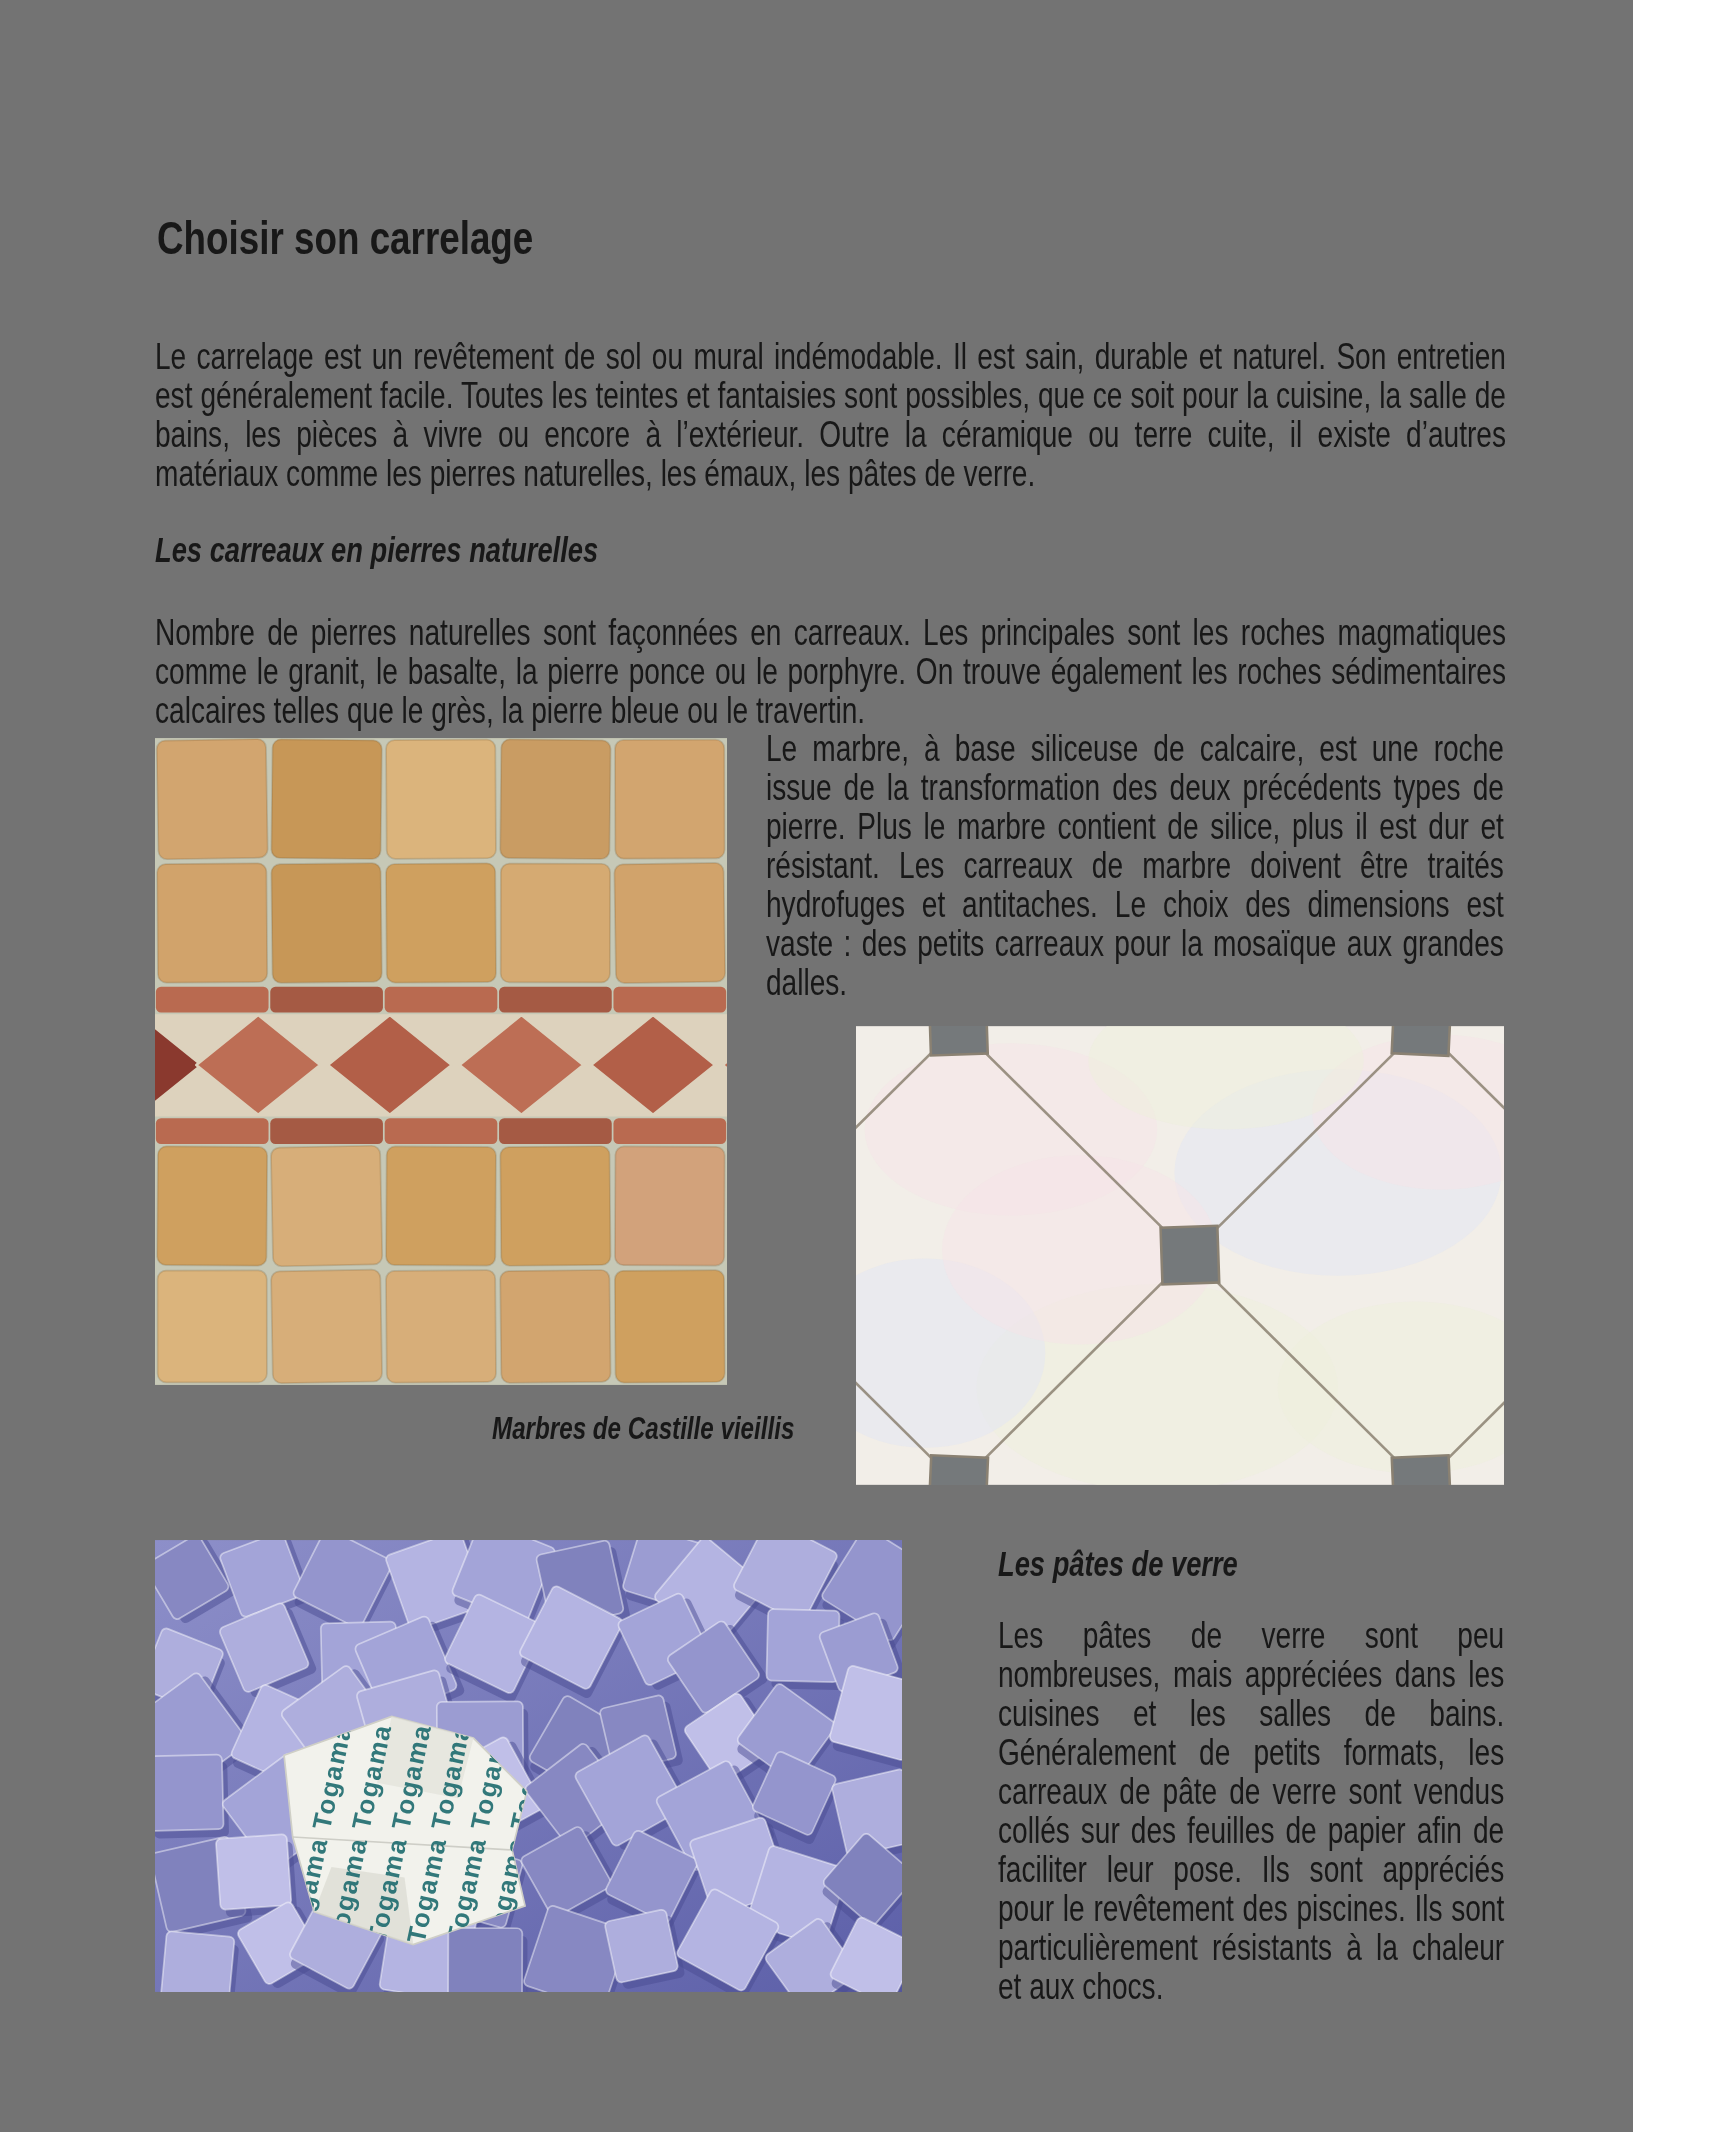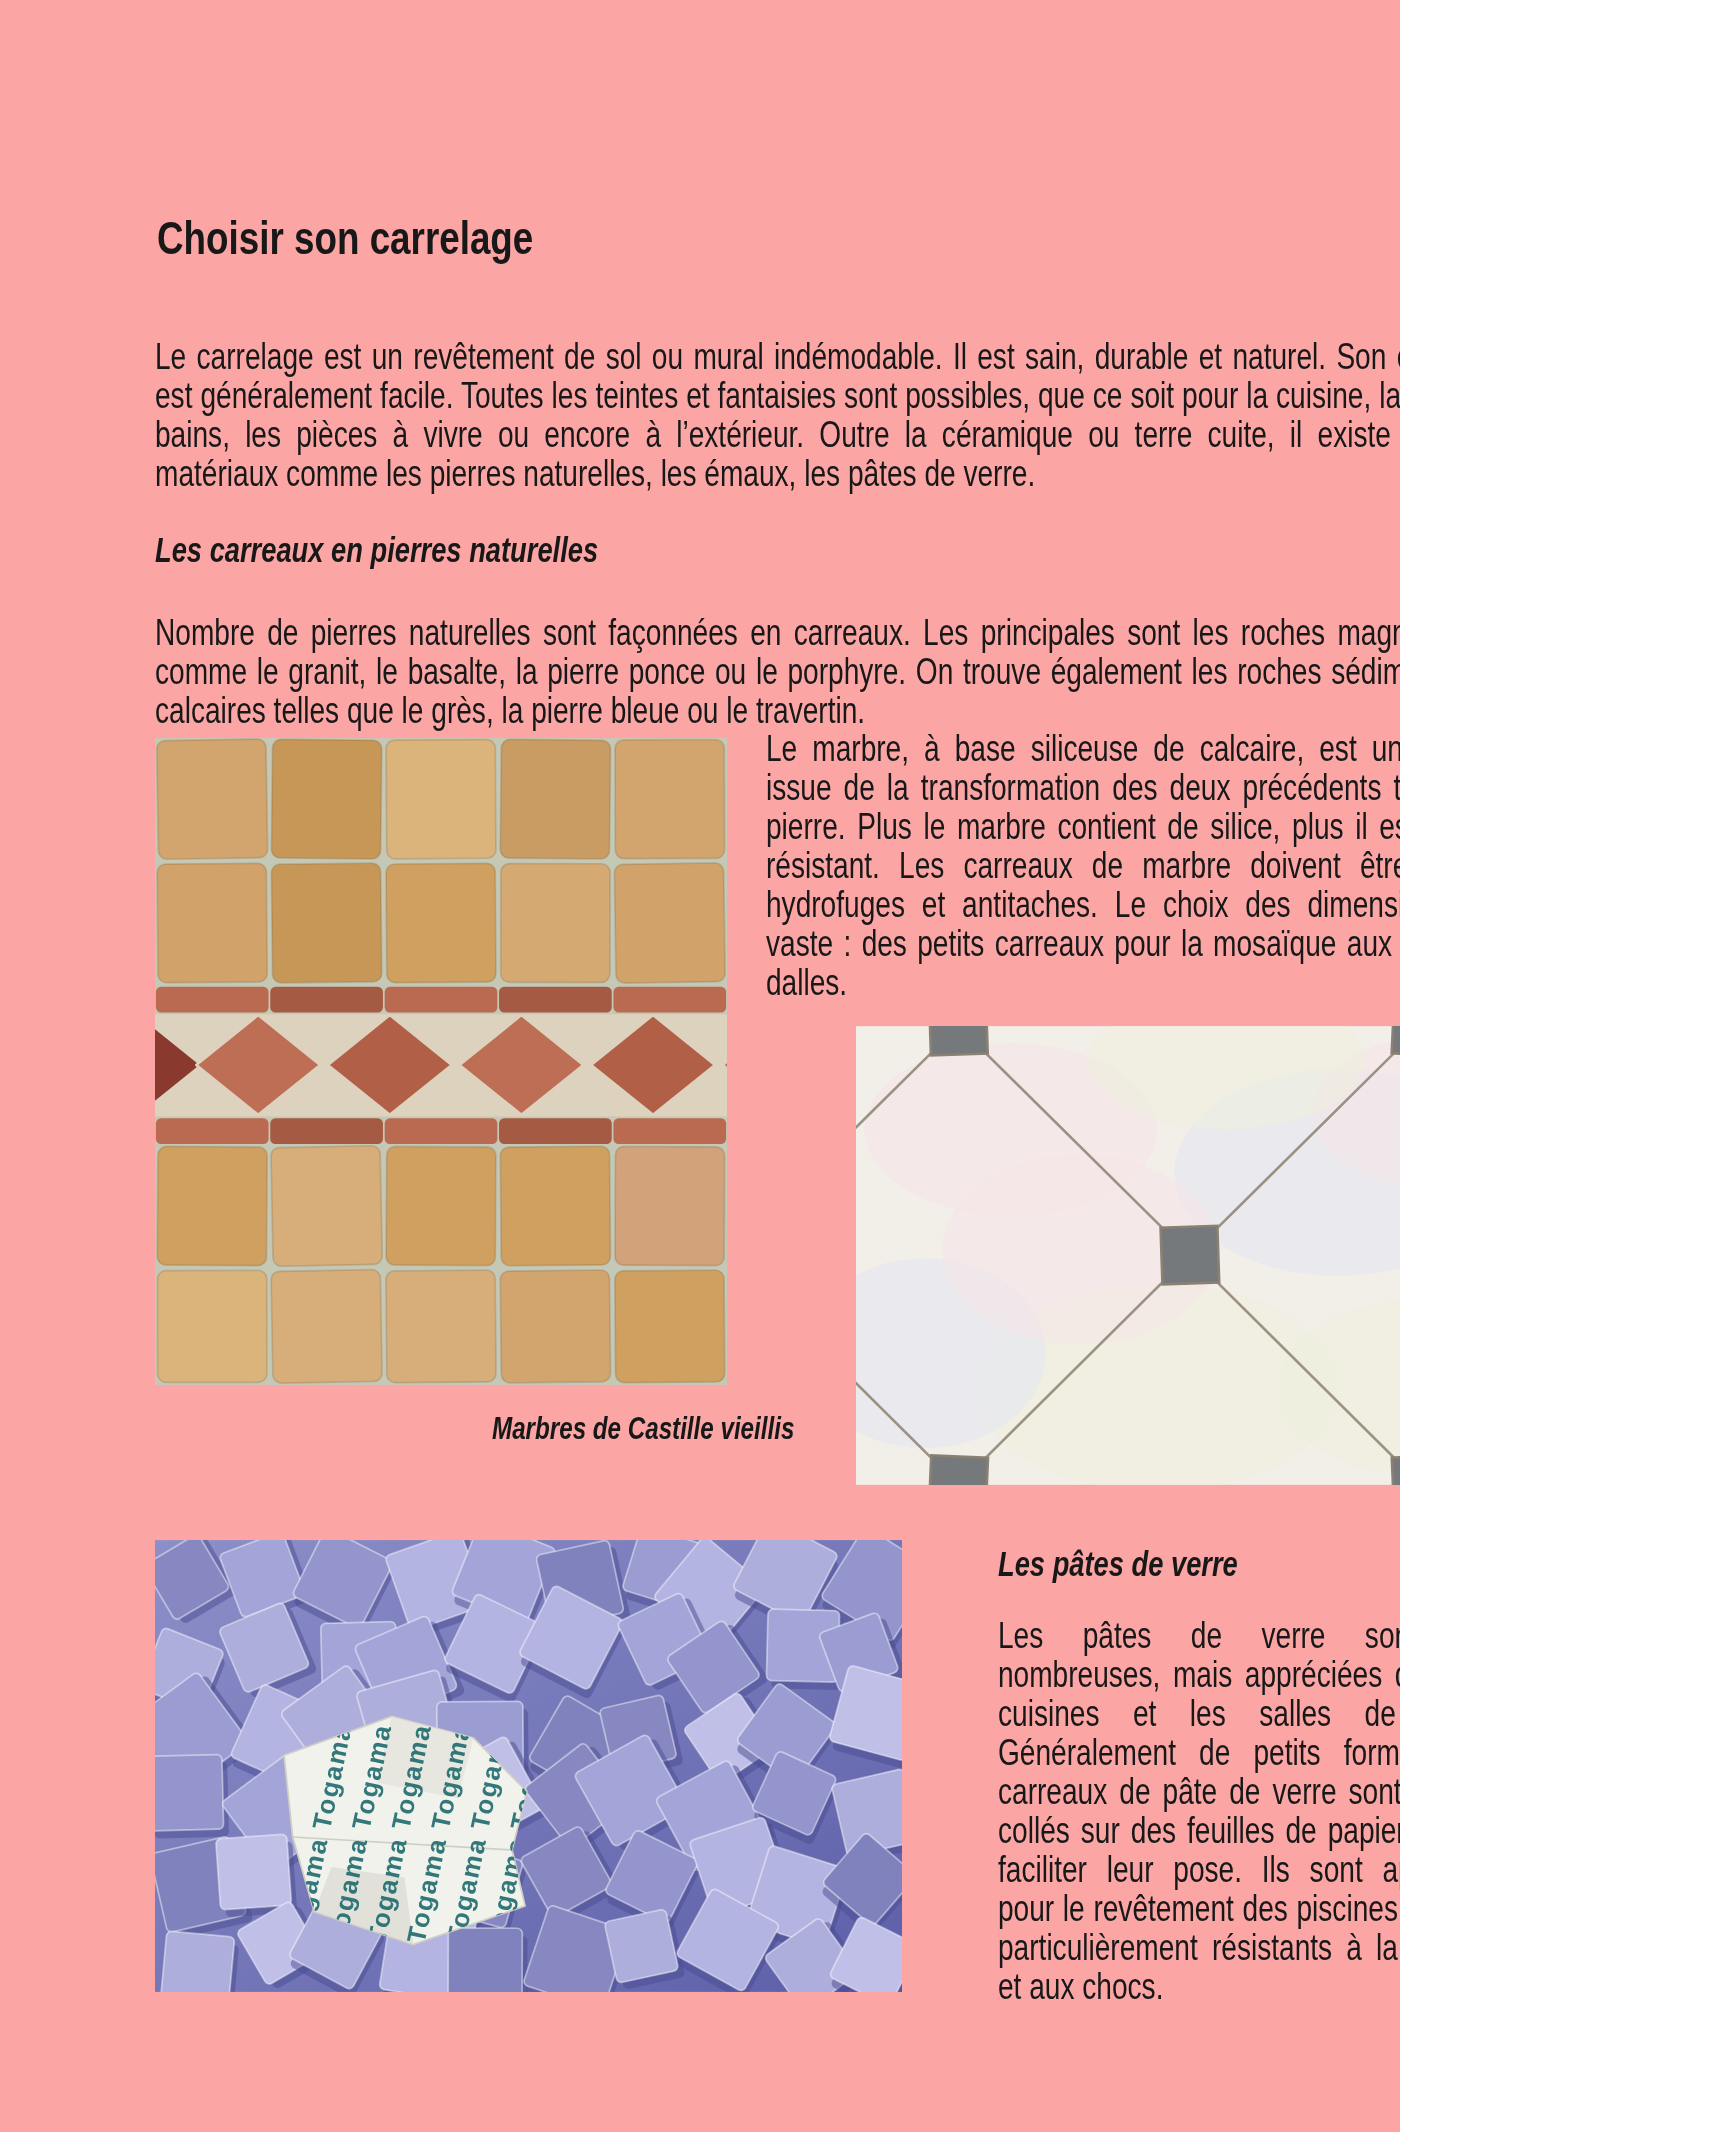--- a/index.html
+++ b/index.html
@@ -1,17 +1,17 @@
 <!DOCTYPE html>
 <html lang="fr" style="font-size:13.8px"><head>
 <meta charset="utf-8">
 <style>
   html,body{margin:0;padding:0;background:#ffffff;}
   .page{
-    position:relative;width:1400px;height:2133px;background:#fca5a5;
+    position:relative;width:1633px;height:2133px;background:#737373;
     overflow:hidden;font-family:"Liberation Sans",sans-serif;color:#181818;
   }
   .title{
     position:absolute;left:157px;top:211px;margin:0;
     font-size:46px;font-weight:bold;white-space:nowrap;
     transform:scaleX(0.80);transform-origin:0 0;
   }
   .body{
     position:absolute;margin:0;font-size:36px;line-height:39px;
     text-align:justify;transform:scaleX(0.78);transform-origin:0 0;

